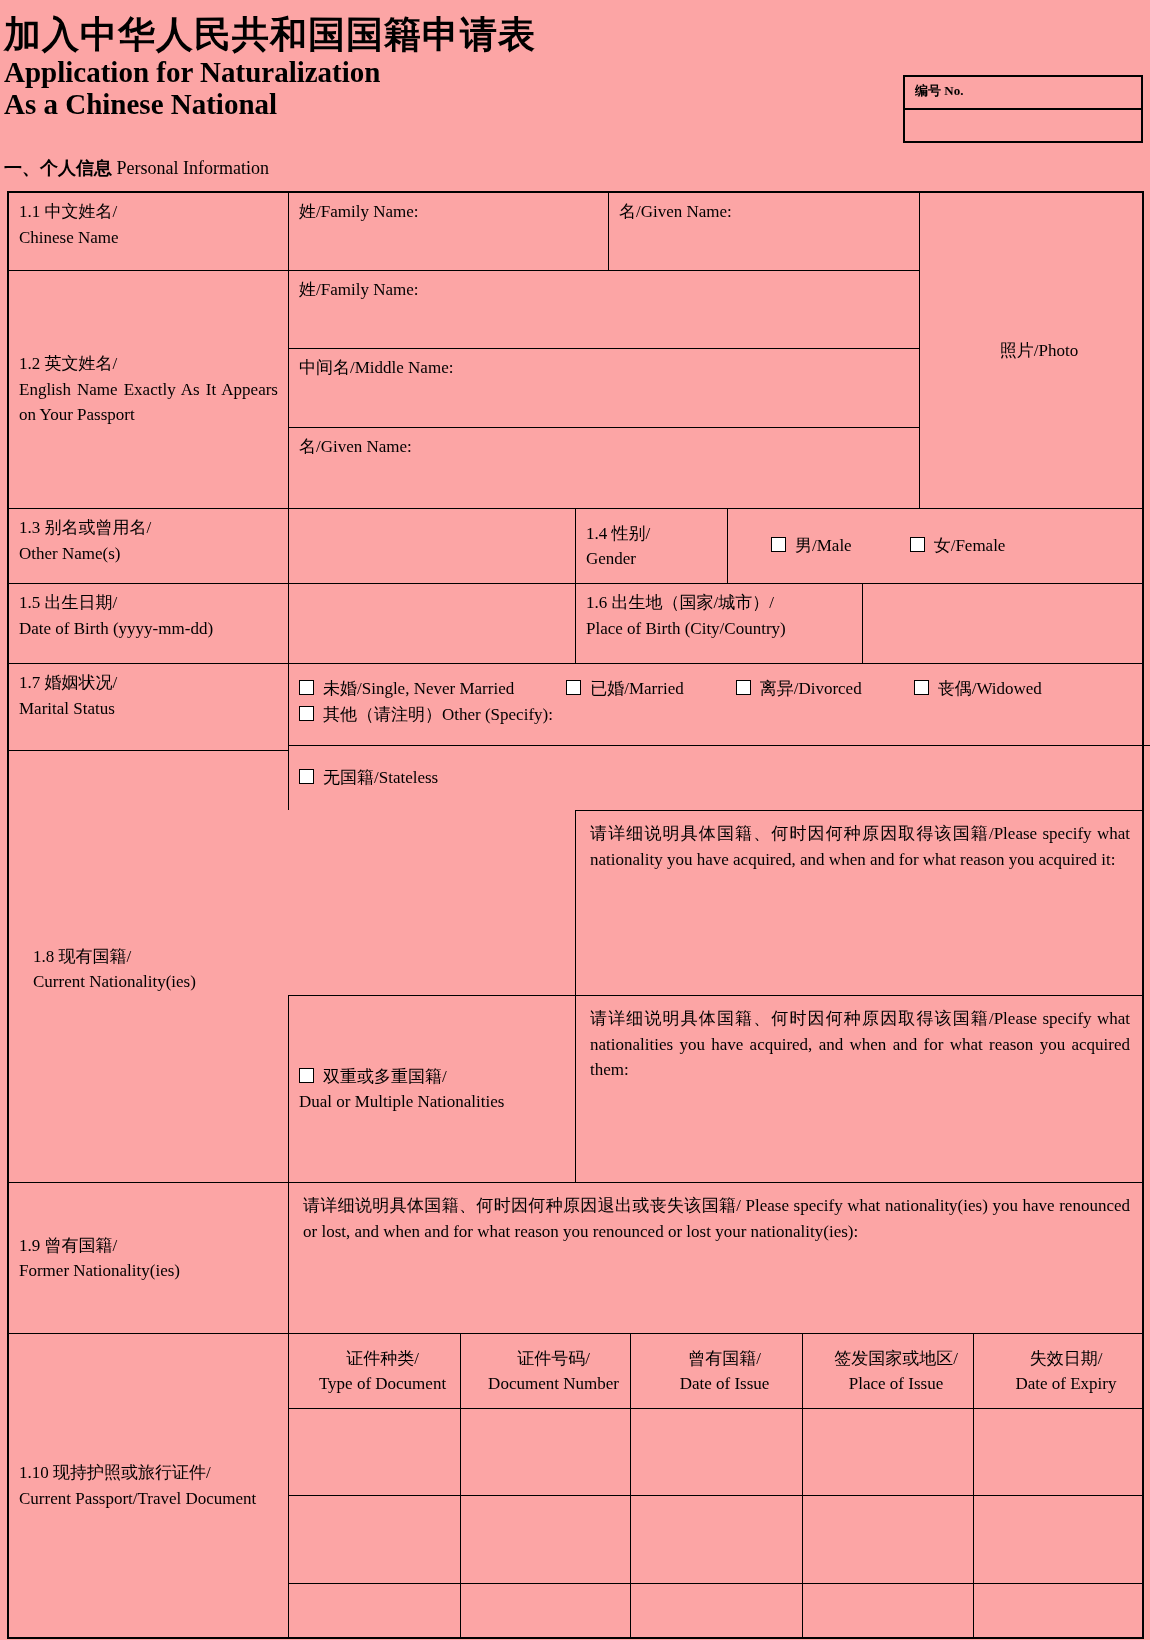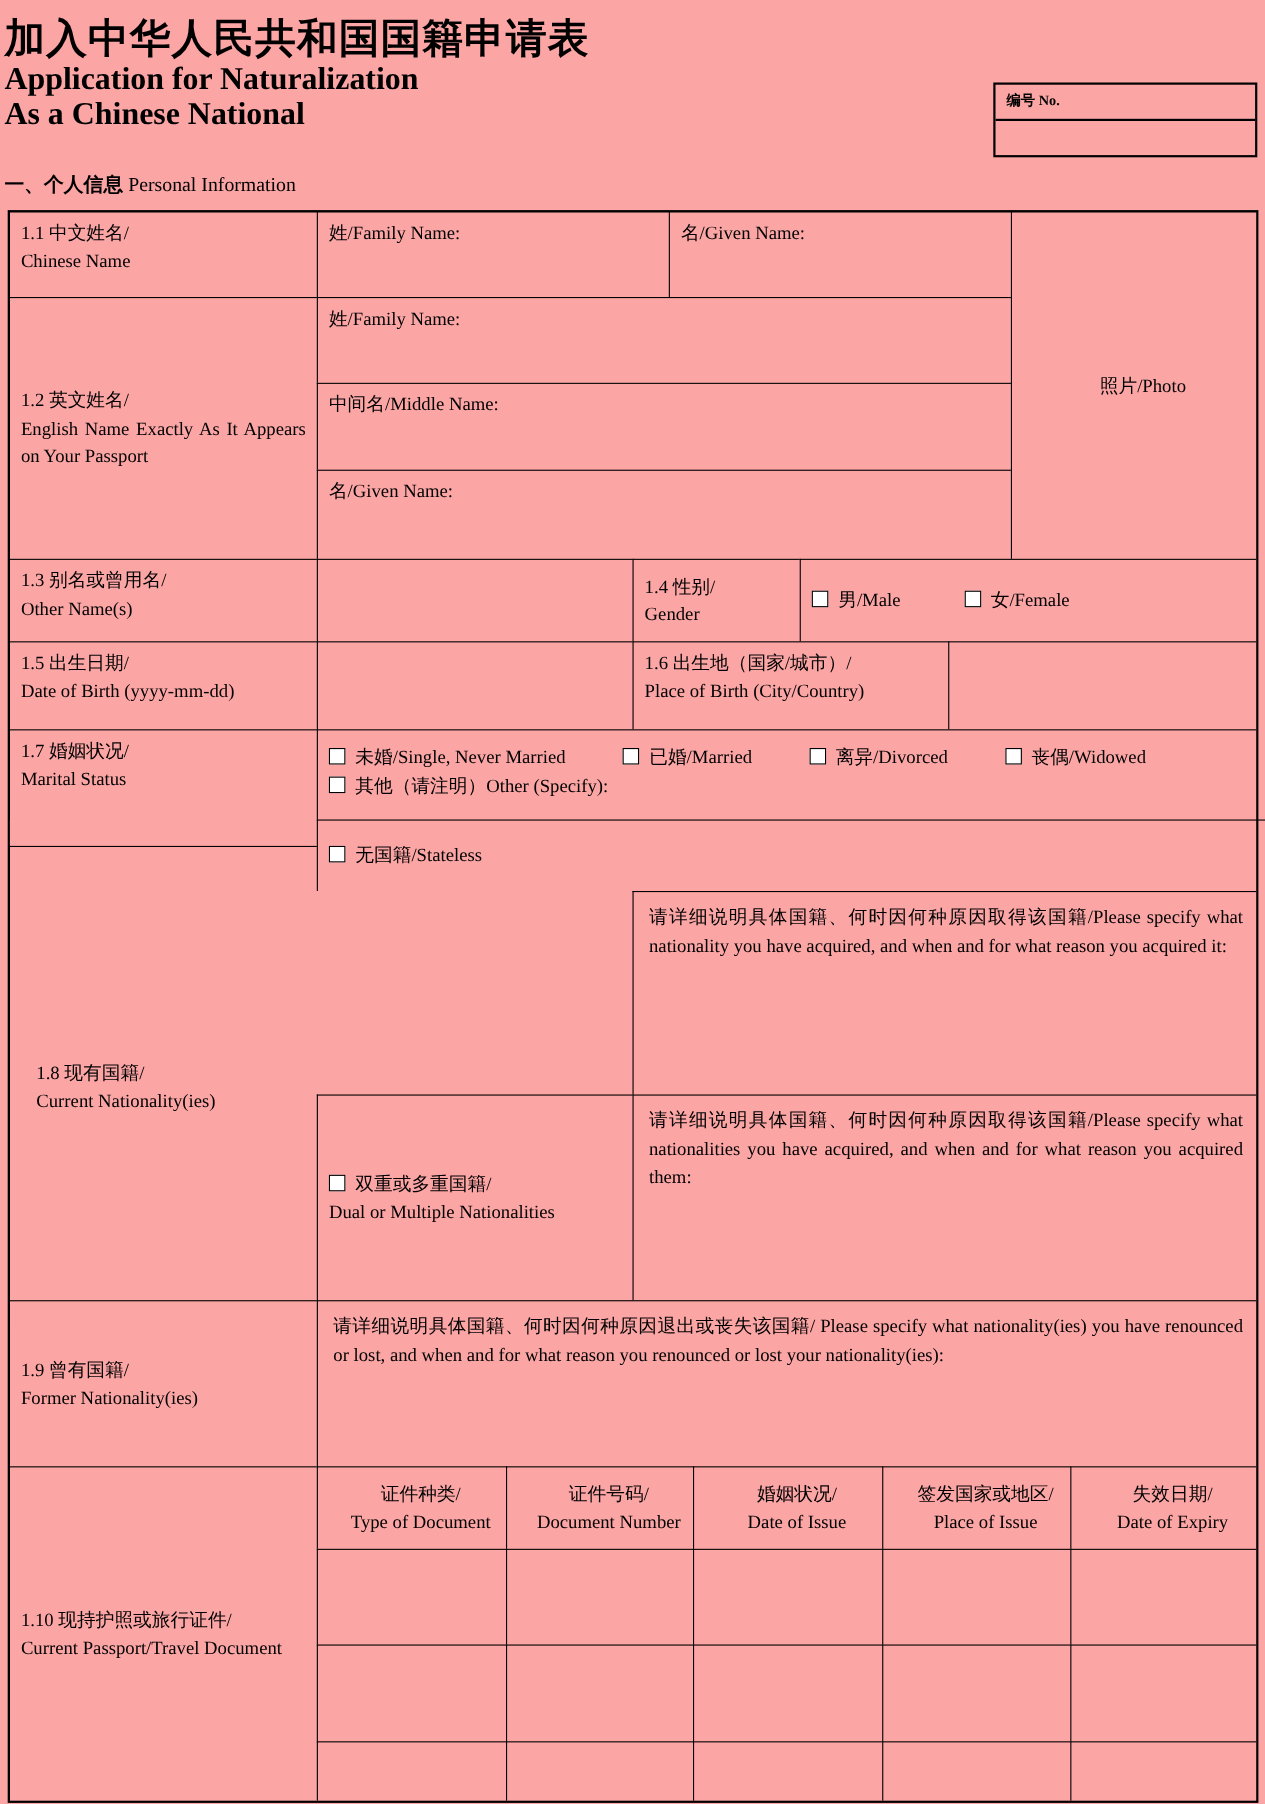--- a/index.html
+++ b/index.html
@@ -74,21 +74,21 @@
   <div class="cell" style="left:8px;top:508px;width:280px;height:75px;">
     <div>1.3  别名或曾用名/</div>
     <div>Other Name(s)</div>
   </div>
   <div class="cell" style="left:288px;top:508px;width:287px;height:75px;"></div>
   <div class="cell vc" style="left:575px;top:508px;width:152px;height:75px;">
     <div>1.4  性别/</div>
     <div>Gender</div>
   </div>
   <div class="cell vc" style="left:727px;top:508px;width:415px;height:75px;">
-    <div class="optrow" style="gap:58px;">
+    <div class="optrow" style="gap:58px;margin-left:33px;">
       <span class="opt"><span class="cb"></span><span>男/Male</span></span>
       <span class="opt"><span class="cb"></span><span>女/Female</span></span>
     </div>
   </div>
 
   <div class="cell" style="left:8px;top:583px;width:280px;height:80px;">
     <div>1.5  出生日期/</div>
     <div><span>Date of Birth (</span><span class="wavy">yyyy-mm-dd</span><span>)</span></div>
   </div>
   <div class="cell" style="left:288px;top:583px;width:287px;height:80px;"></div>
@@ -107,21 +107,21 @@
       <span class="opt"><span class="cb"></span><span>未婚/Single, Never Married</span></span>
       <span class="opt"><span class="cb"></span><span>已婚/Married</span></span>
       <span class="opt"><span class="cb"></span><span>离异/Divorced</span></span>
       <span class="opt"><span class="cb"></span><span>丧偶/Widowed</span></span>
     </div>
     <div>
       <span class="opt"><span class="cb"></span><span>其他（请注明）Other (Specify):</span></span>
     </div>
   </div>
 
-  <div class="cell vc" style="left:8px;top:769px;width:280px;height:437px;padding-left:24px;">
+  <div class="cell vc" style="left:8px;top:750px;width:280px;height:437px;padding-left:24px;">
     <div>1.8  现有国籍/</div>
     <div><span>Current Nationality(</span><span class="wavy">ies</span><span>)</span></div>
   </div>
   <div class="cell vc" style="left:288px;top:745px;width:1016px;height:65px;">
     <span class="opt"><span class="cb"></span><span>无国籍/Stateless</span></span>
   </div>
   <div class="cell just notecell" style="left:575px;top:810px;width:567px;height:185px;">
     <span>请详细说明具体国籍、何时因何种原因取得该国籍/Please specify what nationality you have acquired, and when and for what reason you acquired it:</span>
   </div>
   <div class="cell vc" style="left:288px;top:995px;width:287px;height:187px;">
@@ -147,21 +147,21 @@
 
   <div class="cell vc hc" style="left:288px;top:1333px;width:172px;height:75px;">
     <div>证件种类/</div>
     <div>Type of Document</div>
   </div>
   <div class="cell vc hc" style="left:460px;top:1333px;width:170px;height:75px;">
     <div>证件号码/</div>
     <div>Document Number</div>
   </div>
   <div class="cell vc hc" style="left:630px;top:1333px;width:172px;height:75px;">
-    <div>婚姻状况/</div>
+    <div>曾有国籍/</div>
     <div>Date of Issue</div>
   </div>
   <div class="cell vc hc" style="left:802px;top:1333px;width:171px;height:75px;">
     <div>签发国家或地区/</div>
     <div>Place of Issue</div>
   </div>
   <div class="cell vc hc" style="left:973px;top:1333px;width:169px;height:75px;">
     <div>失效日期/</div>
     <div>Date of Expiry</div>
   </div>

